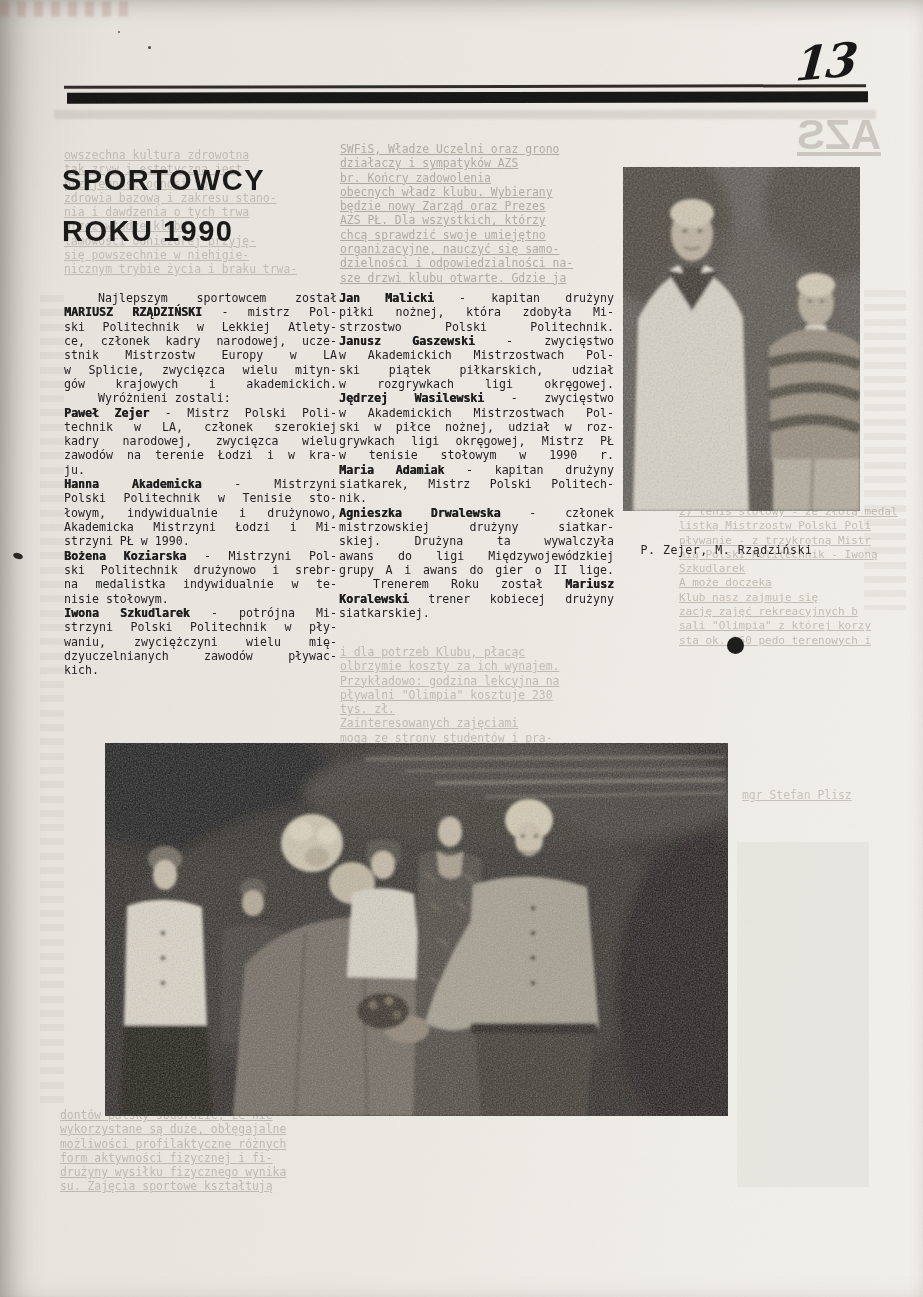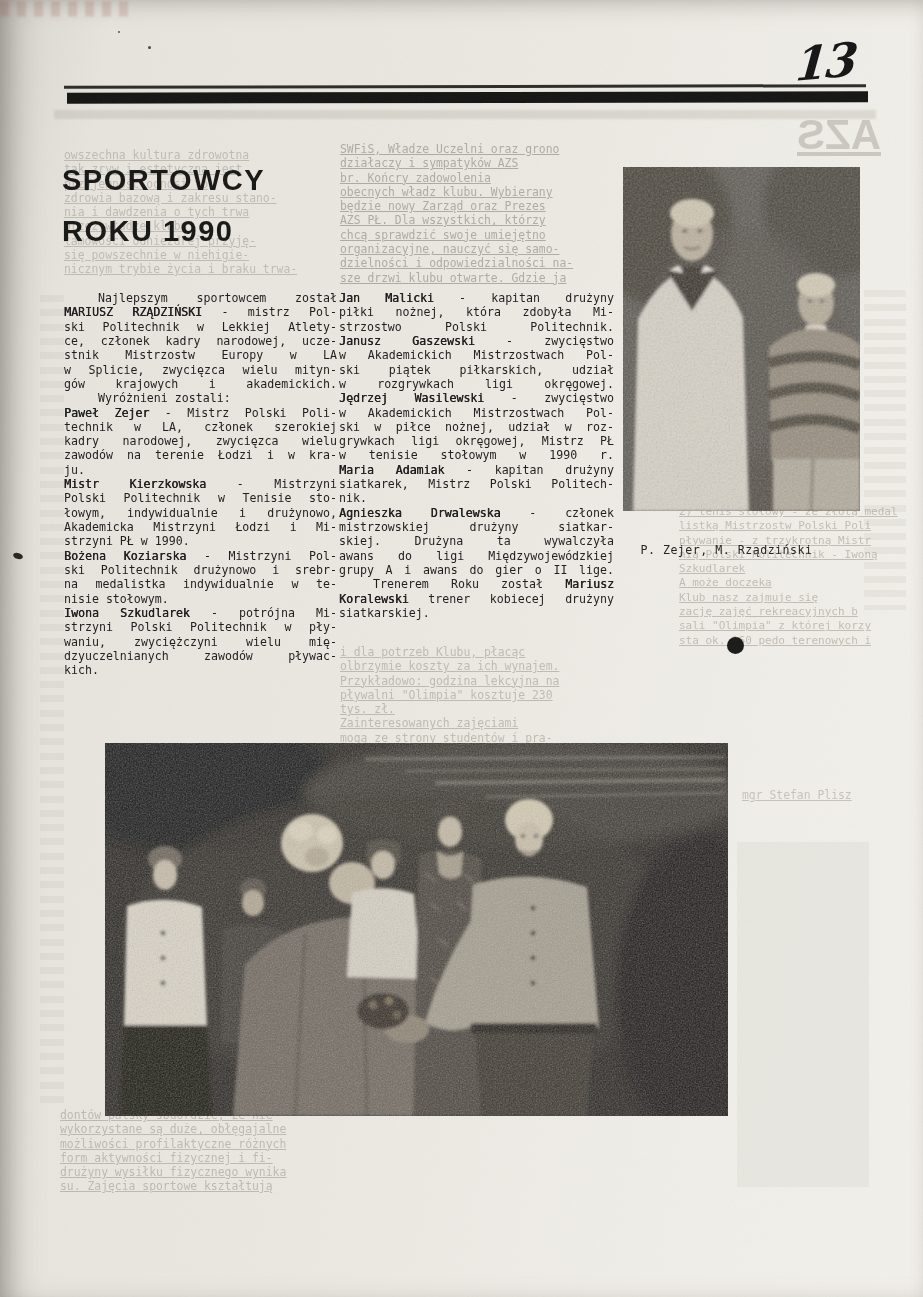--- a/index.html
+++ b/index.html
@@ -28,21 +28,21 @@
     font-family:"Liberation Sans", sans-serif;font-weight:bold;
     font-size:29px;line-height:51px;letter-spacing:1.5px;color:#161615;
   }
   
   .col{position:absolute;top:291px;width:273px;z-index:2;font-size:11.6px;line-height:14.32px;}
   .col-left{left:64px;}
   .col-mid{left:339px;width:275px;}
   .tl{height:14.32px;white-space:nowrap;text-align:left;}
   .tl.j{white-space:normal;text-align:justify;text-align-last:justify;}
   .tl.in{text-indent:34px;}
-  .tl .b{font-weight:normal;text-shadow:.4px 0 0 currentColor;}
+  .tl .b{font-weight:bold;text-shadow:.4px 0 0 currentColor;}
   
   .photo{position:absolute;z-index:2;}
   .photo-top{left:623px;top:167px;width:237px;height:344px;}
   .photo-bottom{left:105px;top:743px;width:623px;height:373px;}
   .caption{
     position:absolute;left:608px;top:543px;width:237px;z-index:3;
     font-size:11.6px;letter-spacing:.5px;text-align:center;color:#23221f;
   }
   .dot{position:absolute;left:727px;top:637px;width:17px;height:17px;border-radius:50%;background:#191917;z-index:3;}
   
@@ -164,21 +164,21 @@
       <div class="tl j"><span>ce, członek kadry narodowej, ucze-</span></div>
       <div class="tl j"><span>stnik Mistrzostw Europy w LA</span></div>
       <div class="tl j"><span>w Splicie, zwycięzca wielu mityn-</span></div>
       <div class="tl j"><span>gów krajowych i akademickich.</span></div>
       <div class="tl in"><span>Wyróżnieni zostali:</span></div>
       <div class="tl j"><span class="b">Paweł Zejer</span><span> - Mistrz Polski Poli-</span></div>
       <div class="tl j"><span>technik w LA, członek szerokiej</span></div>
       <div class="tl j"><span>kadry narodowej, zwycięzca wielu</span></div>
       <div class="tl j"><span>zawodów na terenie Łodzi i w kra-</span></div>
       <div class="tl"><span>ju.</span></div>
-      <div class="tl j"><span class="b">Mistr Kierzkowska</span><span> - Mistrzyni</span></div>
+      <div class="tl j"><span class="b">Hanna Akademicka</span><span> - Mistrzyni</span></div>
       <div class="tl j"><span>Polski Politechnik w Tenisie sto-</span></div>
       <div class="tl j"><span>łowym, indywidualnie i drużynowo,</span></div>
       <div class="tl j"><span>Akademicka Mistrzyni Łodzi i Mi-</span></div>
       <div class="tl"><span>strzyni PŁ w 1990.</span></div>
       <div class="tl j"><span class="b">Bożena Koziarska</span><span> - Mistrzyni Pol-</span></div>
       <div class="tl j"><span>ski Politechnik drużynowo i srebr-</span></div>
       <div class="tl j"><span>na medalistka indywidualnie w te-</span></div>
       <div class="tl"><span>nisie stołowym.</span></div>
       <div class="tl j"><span class="b">Iwona Szkudlarek</span><span> - potrójna Mi-</span></div>
       <div class="tl j"><span>strzyni Polski Politechnik w pły-</span></div>

